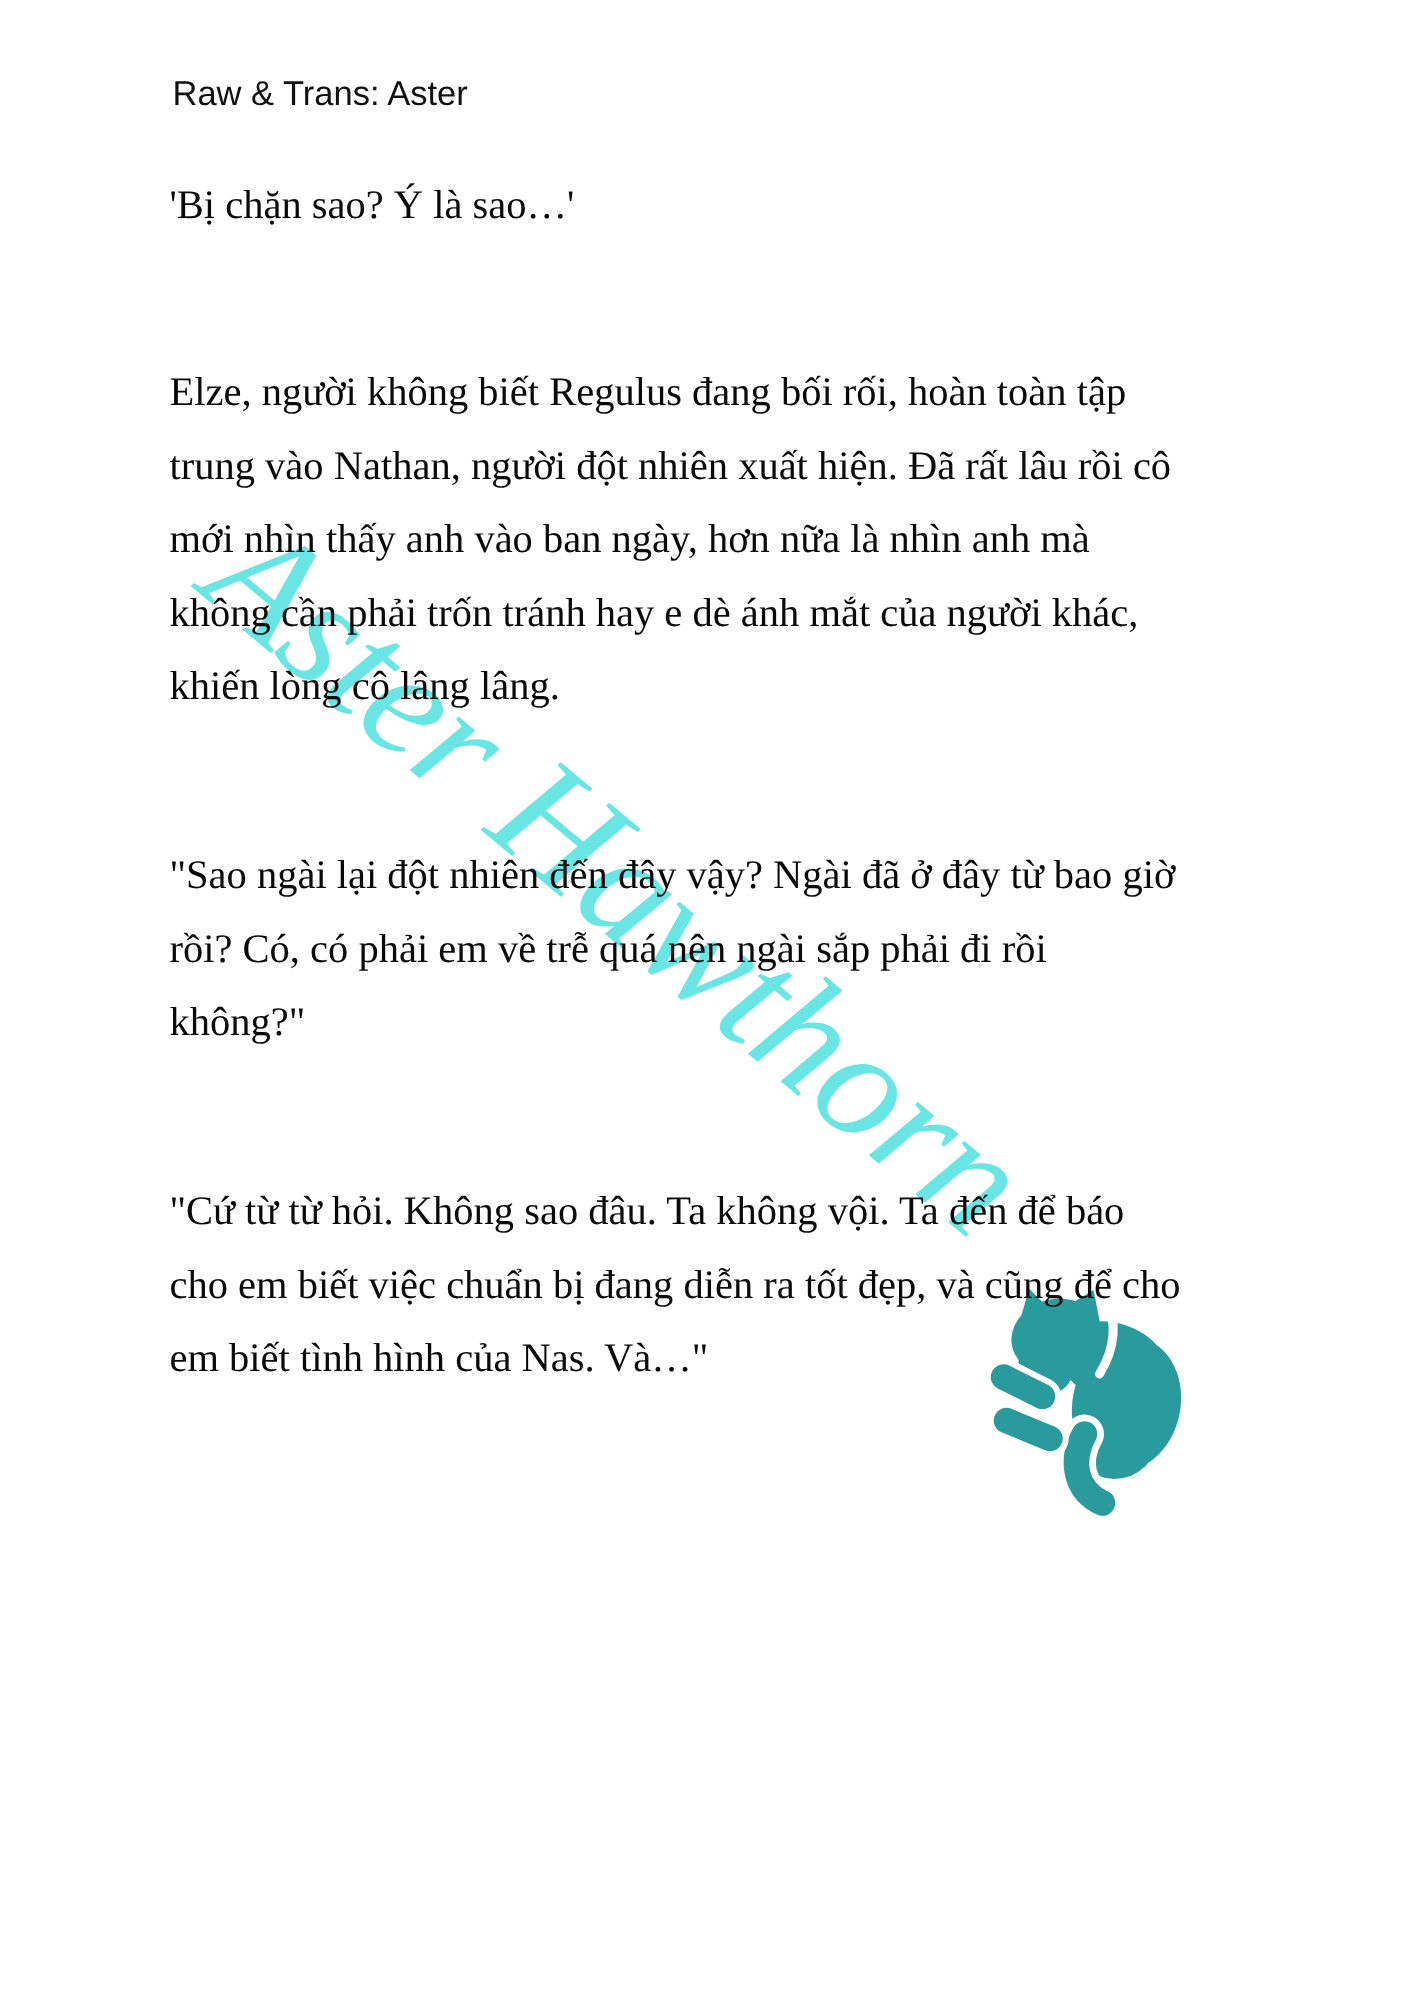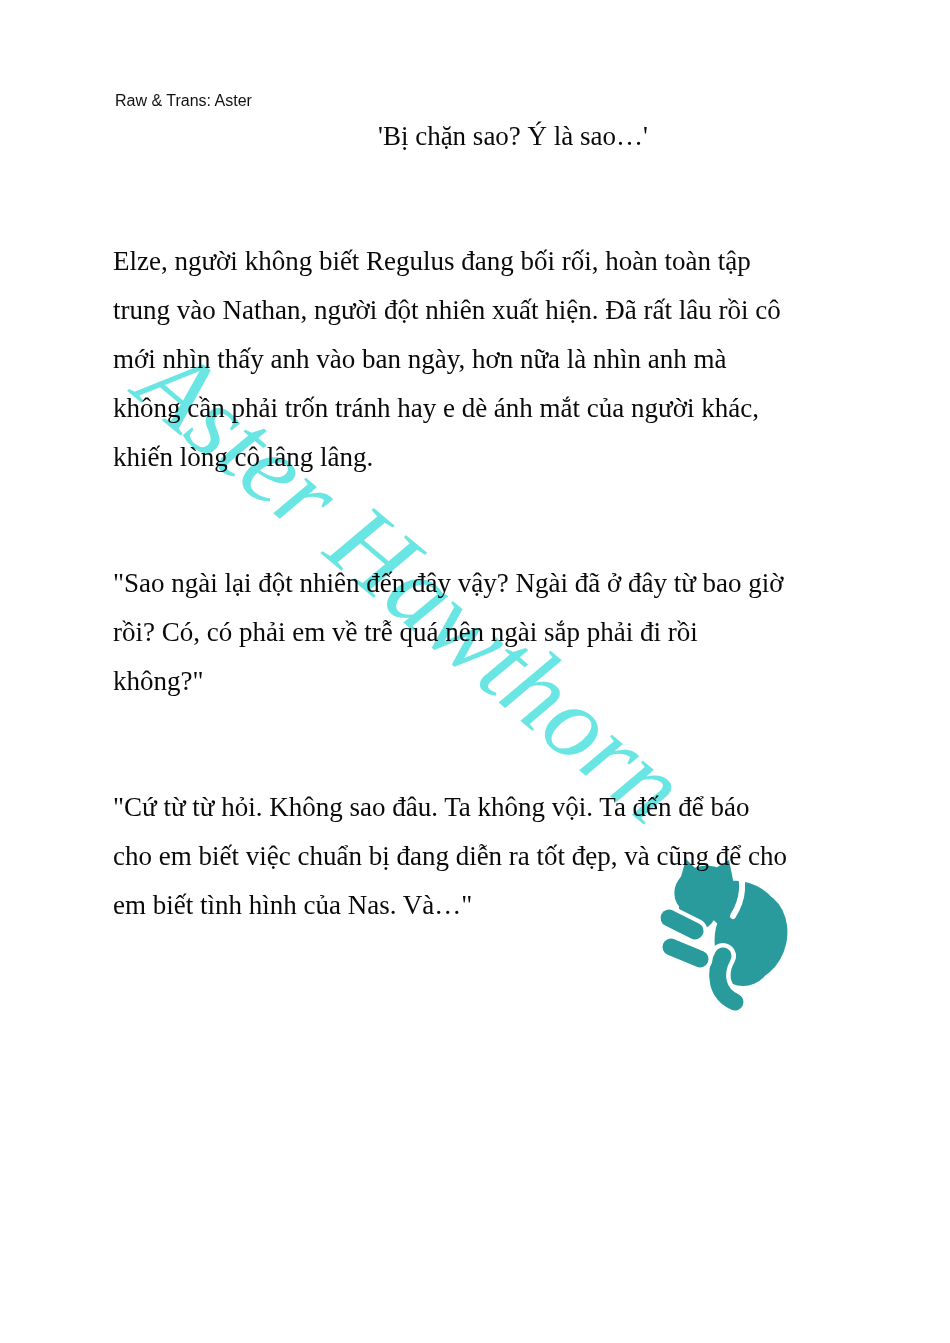--- a/index.html
+++ b/index.html
@@ -31,43 +31,41 @@
     transform-origin: 0 0;
     pointer-events: none;
   }
   
   .credit {
     position: absolute;
     left: 115px;
     top: 52px;
     z-index: 2;
     font-family: "Liberation Sans", "DejaVu Sans", sans-serif;
-    font-size: 16px;
+    font-size: 23px;
     line-height: 20px;
     color: #111111;
-    margin-top: 39px;
   }
   
   .textcol {
     position: absolute;
     left: 113px;
     top: 112px;
     width: 800px;
     z-index: 2;
     color: #0a0a0a;
   }
   .para {
     font-size: 27px;
     line-height: 49px;
     white-space: pre-line;   
     margin: 0 0 77px 0;
   }
   .para.heading {
     margin-bottom: 76px;
-    text-align: center;
   }
   
   .cat {
     position: absolute;
     left: 645px;
     top: 848px;
     width: 150px;
     height: 180px;
     z-index: 1;
   }

